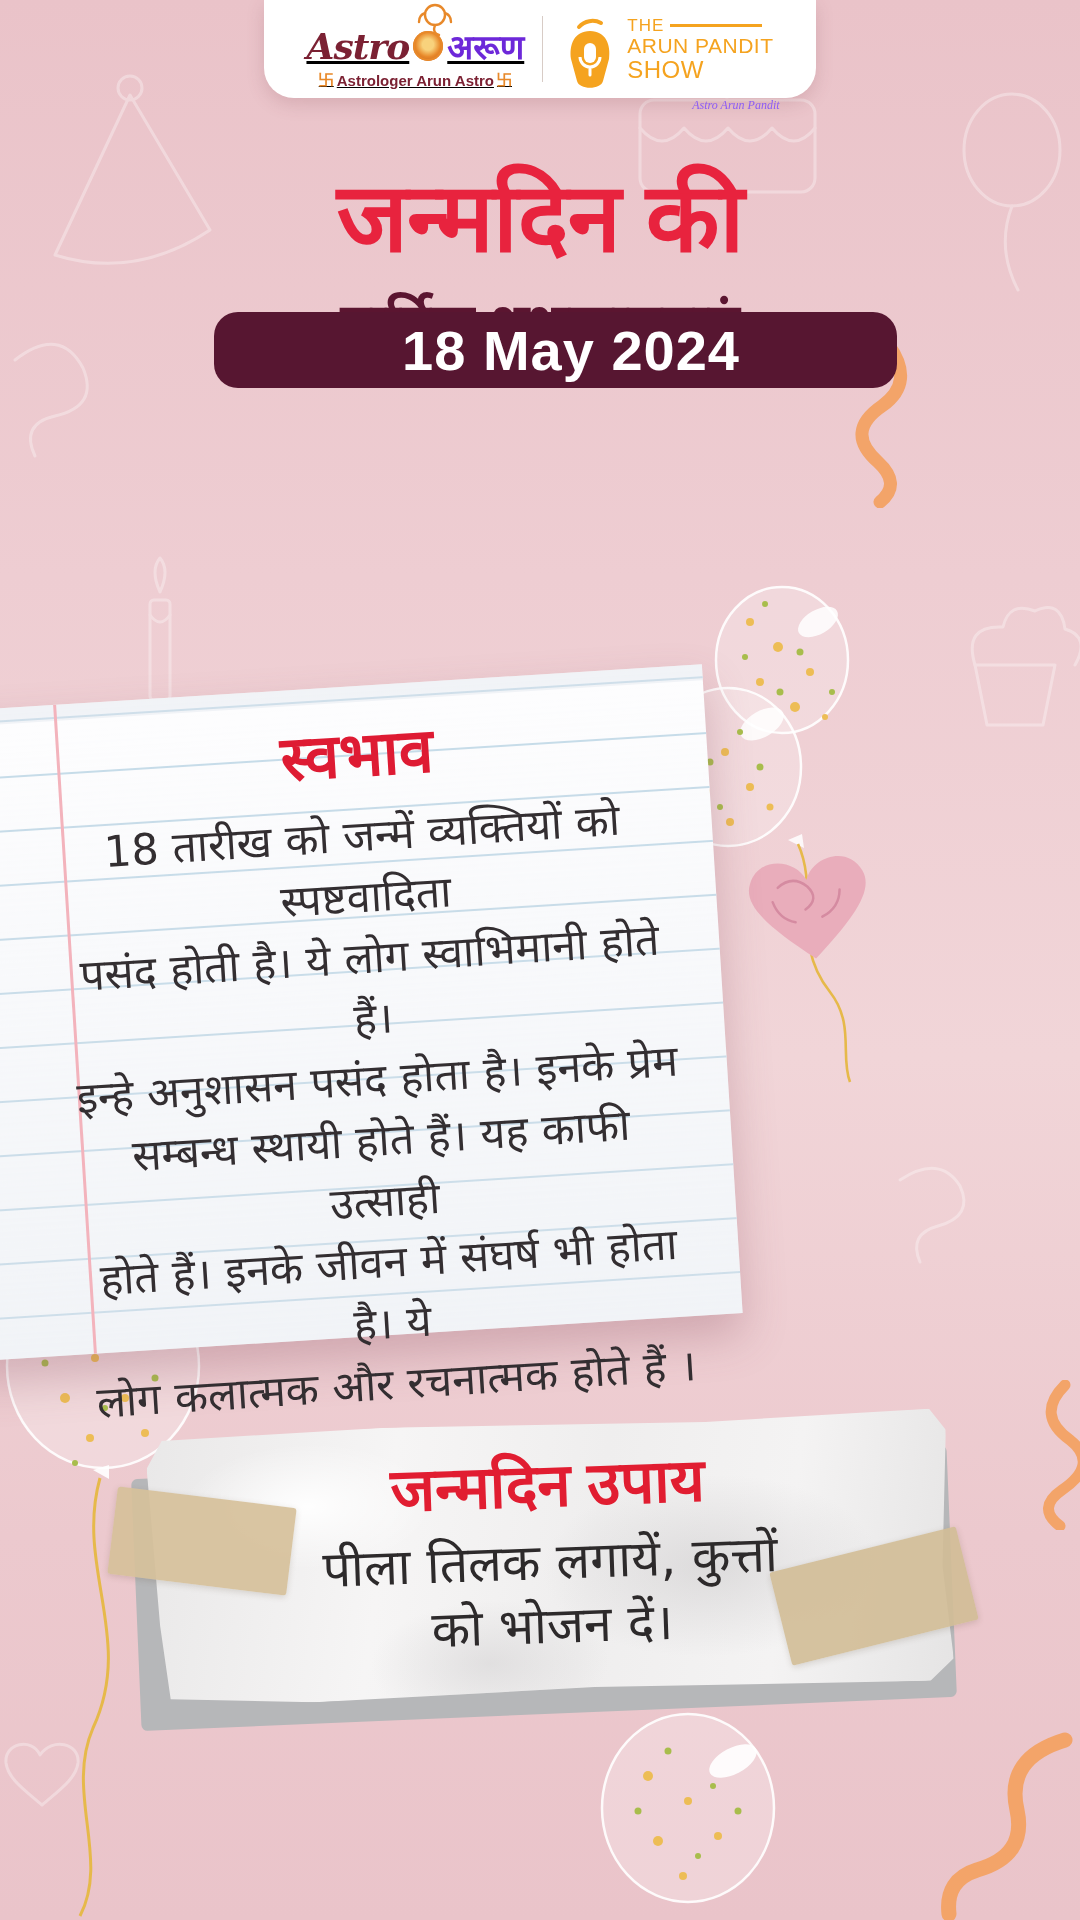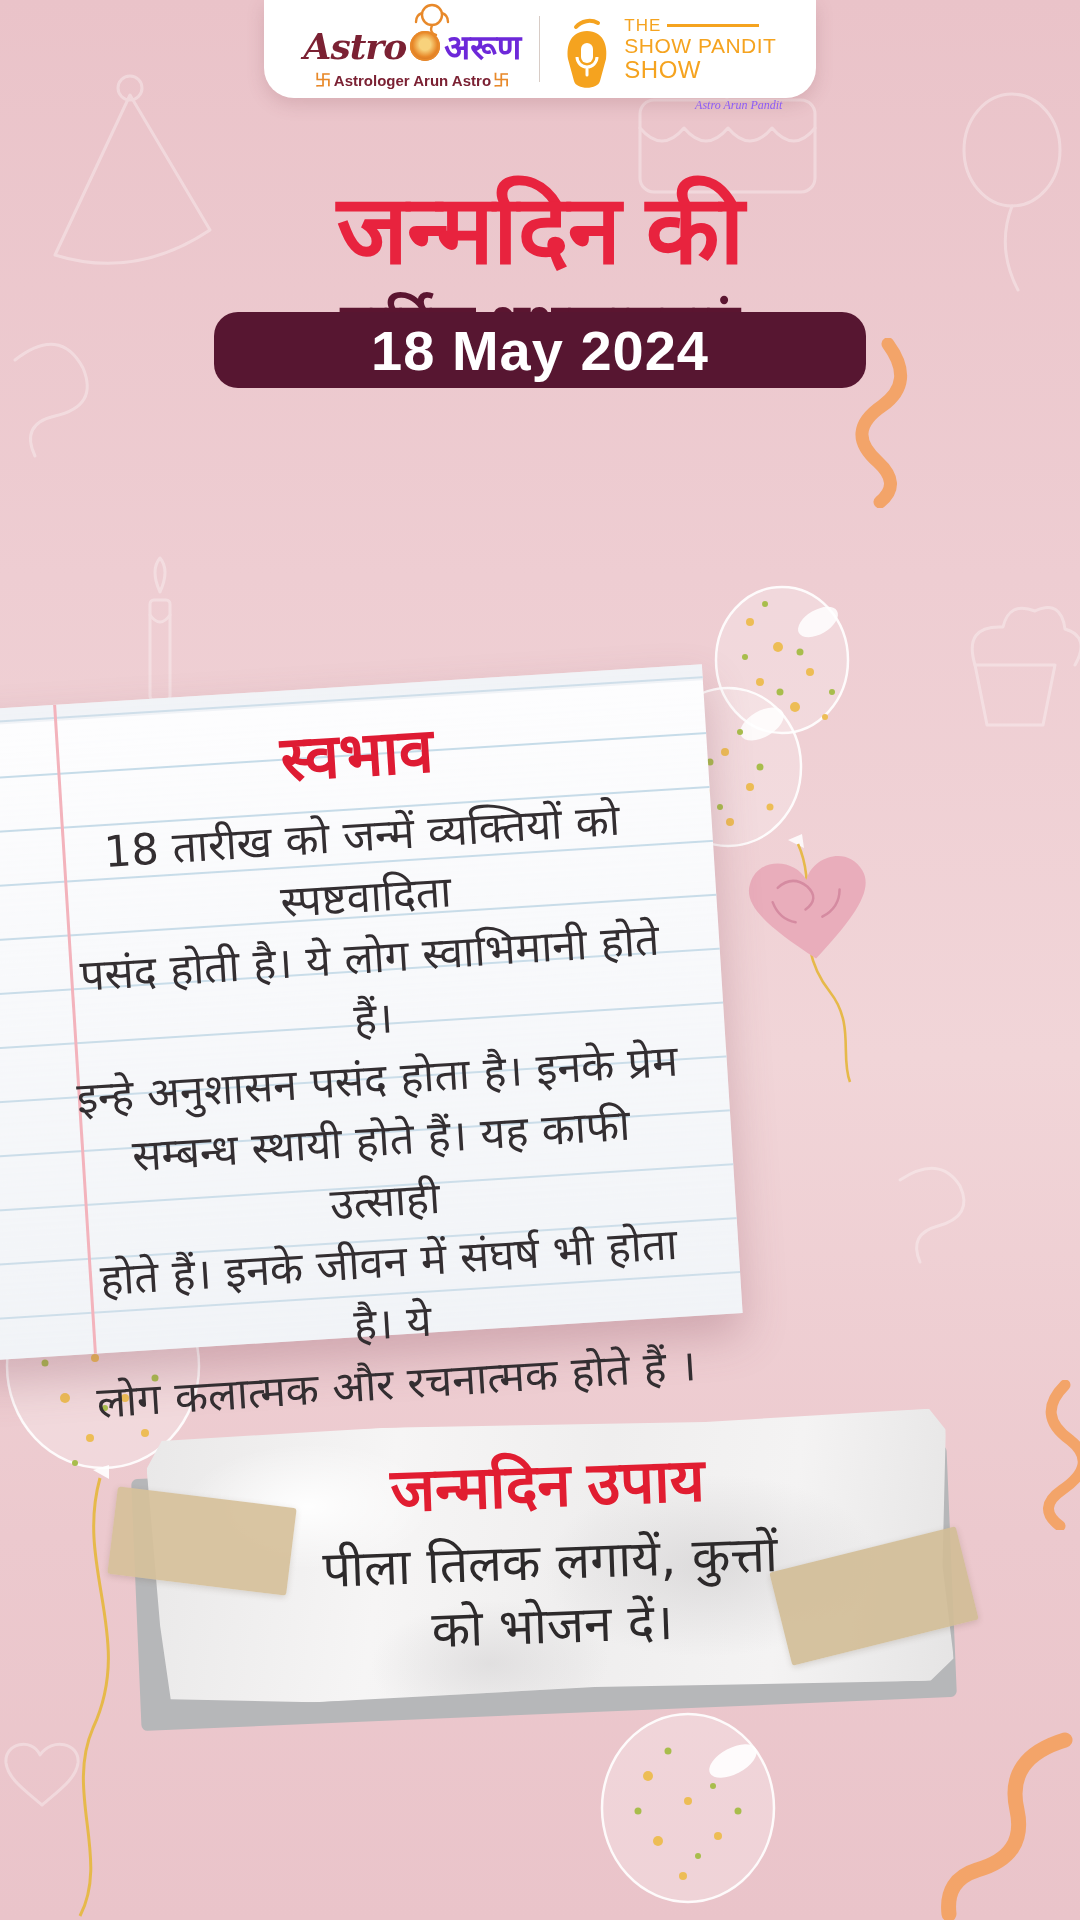--- a/index.html
+++ b/index.html
@@ -10,43 +10,43 @@
   }
   .abs{position:absolute;}
   
   .doodles{position:absolute;left:0;top:0;z-index:1;}
   
   .logo-card{
     left:264px;top:0;width:552px;height:98px;z-index:10;background:#fff;
     border-radius:0 0 30px 30px;display:flex;align-items:center;justify-content:center;
     gap:18px;box-shadow:0 6px 18px rgba(120,60,70,.18);
   }
-  .brand-left{position:relative;display:flex;flex-direction:column;align-items:center;padding-top:14px;}
+  .brand-left{position:relative;display:flex;flex-direction:column;align-items:center;padding-top:14px;text-decoration:underline;}
   .brand-row{display:flex;align-items:center;gap:4px;}
   .brand-script{font-family:"DejaVu Serif",serif;font-style:italic;font-weight:700;font-size:36px;color:#7b2133;letter-spacing:-1px;}
   .mandala{width:30px;height:30px;border-radius:50%;background:radial-gradient(circle at 50% 45%,#f8d27c 0 25%,#e8892a 55%,#b5541a 100%);box-shadow:0 0 0 2px #e8892a inset;}
   .brand-dev{font-weight:700;font-size:34px;color:#6d28d9;}
   .ganesh{position:absolute;top:-8px;left:50%;margin-left:-2px;}
   .brand-tagline{margin-top:2px;font-size:15px;font-weight:700;color:#7b2133;display:flex;align-items:center;gap:3px;}
   .swastika{color:#e8892a;font-size:15px;}
   .logo-divider{width:1px;height:66px;background:#d8ccc6;}
   .brand-right{position:relative;display:flex;align-items:flex-start;gap:8px;padding-top:10px;}
   .apandit-text{display:flex;flex-direction:column;line-height:1.05;color:#f5a31f;font-weight:400;}
   .apandit-the{display:flex;align-items:center;gap:6px;font-size:17px;letter-spacing:1px;}
   .the-line{width:92px;height:3px;background:#f5a31f;}
   .apandit-name{font-size:21px;letter-spacing:.5px;}
   .apandit-show{font-size:24px;letter-spacing:.5px;}
   .signature{position:absolute;right:-6px;bottom:-22px;font-family:Liberation Serif, serif;font-style:italic;font-size:12px;color:#8b5cf6;white-space:nowrap;}
   
-  .main-title{left:0;top:160px;width:1080px;text-align:center;font-size:96px;line-height:140px;font-weight:800;color:#e8233e;letter-spacing:-1px;z-index:5;}
+  .main-title{left:0;top:148px;width:1080px;text-align:center;font-size:96px;line-height:140px;font-weight:800;color:#e8233e;letter-spacing:-1px;z-index:5;}
   .sub-title{left:0;top:286px;width:1080px;text-align:center;font-size:57px;line-height:76px;font-weight:800;color:#5b1530;z-index:5;}
   
   .badge-red{left:196px;top:332px;width:688px;height:123px;border-radius:44px;background:#e72338;z-index:5;box-shadow:0 10px 22px rgba(160,40,60,.25);}
   .badge-red-text{position:absolute;left:0;bottom:8px;width:100%;text-align:center;font-size:42px;line-height:54px;font-weight:700;color:#fff;}
-  .badge-maroon{left:214px;top:312px;width:652px;height:76px;border-radius:24px;background:#571631;z-index:6;display:flex;align-items:center;justify-content:center;}
+  .badge-maroon{left:214px;top:312px;width:652px;height:76px;border-radius:24px;background:#571631;z-index:6;display:flex;align-items:center;justify-content:center;padding-left:31px;}
   .badge-maroon-text{font-size:56px;font-weight:800;color:#fff;letter-spacing:1px;}
   
   .paper{
     left:-55px;top:688px;width:778px;height:650px;z-index:5;
     transform:rotate(-3.6deg);transform-origin:50% 50%;
     background-color:#fdfdfe;
     background-image:
       linear-gradient(180deg,rgba(226,232,240,0) 0%,rgba(222,228,236,.4) 100%),
       repeating-linear-gradient(180deg,transparent 0px,transparent 52px,#c5dbe8 52px,#c5dbe8 54px);
     background-position:0 16px;
@@ -154,21 +154,21 @@
         <path d="M29,14 C13,14 8,28 10,42 L16,64 C18,73 40,73 42,64 L48,42 C50,28 45,14 29,14 Z" fill="#f5a31f"></path>
         <rect x="23" y="26" width="12" height="20" rx="6" fill="#fff"></rect>
         <path d="M19,40 a10,10 0 0 0 20,0" stroke="#fff" stroke-width="3" fill="none"></path>
         <path d="M29,52 v6" stroke="#fff" stroke-width="3" stroke-linecap="round"></path>
       </svg>
       <div class="apandit-text">
         <div class="apandit-the">
           <span>THE</span>
           <span class="the-line"></span>
         </div>
-        <span class="apandit-name">SHOW PANDIT</span>
+        <span class="apandit-name">ARUN PANDIT</span>
         <span class="apandit-show">SHOW</span>
       </div>
       <span class="signature">Astro Arun Pandit</span>
     </div>
   </div>
 
   <div class="abs main-title">जन्मदिन की</div>
   <div class="abs sub-title">हार्दिक शुभकामनाएं</div>
 
   <div class="abs badge-maroon">

